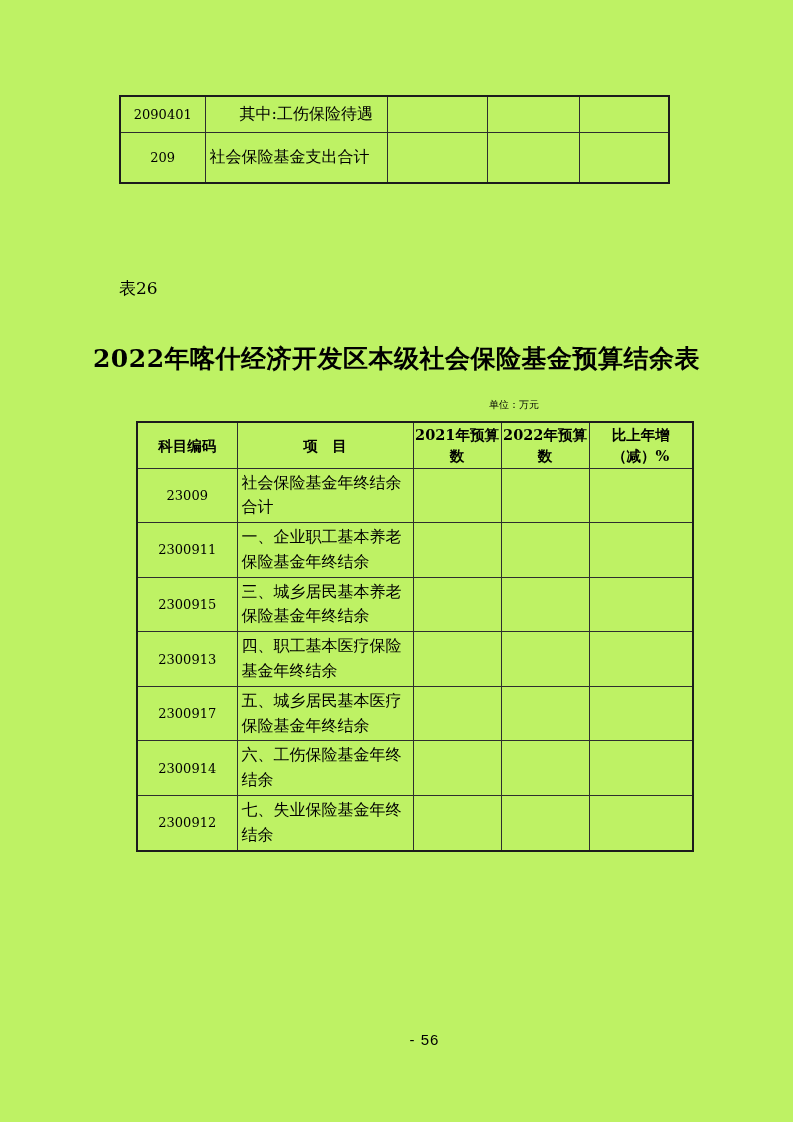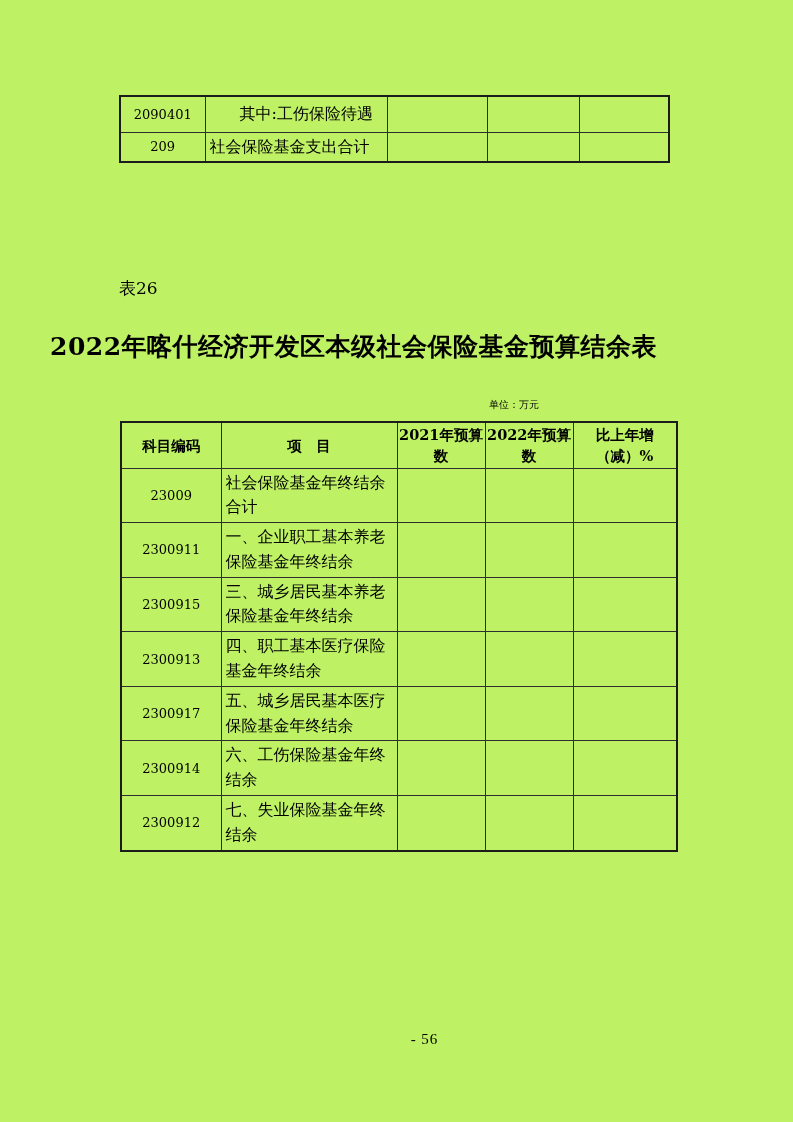--- a/index.html
+++ b/index.html
@@ -31,55 +31,56 @@
   }
   td.item {
     text-align: left;
     font-size: 16px;
     line-height: 1.55;
     padding: 2px 2px 2px 4px;
   }
   td.item.indent { padding-left: 34px; }
   td.value { }
   .tbl-top { left: 119px; top: 95px; width: 549px; }
-  .tbl-main { left: 120px; top: 421px; width: 556px; }
+  .tbl-main { left: 136px; top: 421px; width: 556px; }
   .tbl-main th {
     font-size: 14.5px;
     font-weight: bold;
     text-align: center;
     line-height: 1.45;
     padding: 1px 1px;
     line-break: loose;
   }
   .table-label {
     position: absolute;
     left: 119px; top: 277px;
     font-size: 17px;
   }
   .doc-title {
     position: absolute;
-    left: 50px; top: 331px; width: 693px;
+    left: 50px; top: 343px; width: 693px;
     margin: 0;
+    text-align: center;
     font-size: 25px;
     font-weight: bold;
     line-height: 31px;
     letter-spacing: 0.5px;
   }
   .unit-label {
     position: absolute;
     left: 489px; top: 398px;
     font-size: 10px;
   }
   .page-number {
     position: absolute;
     left: 0; top: 1031px; width: 793px;
     text-align: center;
     padding-left: 56px;
     box-sizing: border-box;
-    font-family: Liberation Serif, serif;
+    font-family: Liberation Sans, sans-serif;
     font-size: 15px;
     letter-spacing: 1px;
   }
 </style>
 </head>
 <body>
 
 <div class="page">
 
   <table class="tbl tbl-top">
@@ -91,21 +92,21 @@
         <col style="width:90px">
     </colgroup>
     <tbody>
       <tr style="height:36px">
         <td class="code">2090401</td>
         <td class="item indent">其中:工伤保险待遇</td>
         <td class="value"></td>
         <td class="value"></td>
         <td class="value"></td>
       </tr>
-      <tr style="height:30px">
+      <tr style="height:51px">
         <td class="code">209</td>
         <td class="item">社会保险基金支出合计</td>
         <td class="value"></td>
         <td class="value"></td>
         <td class="value"></td>
       </tr>
     </tbody>
   </table>
 
   <div class="table-label">表26</div>

